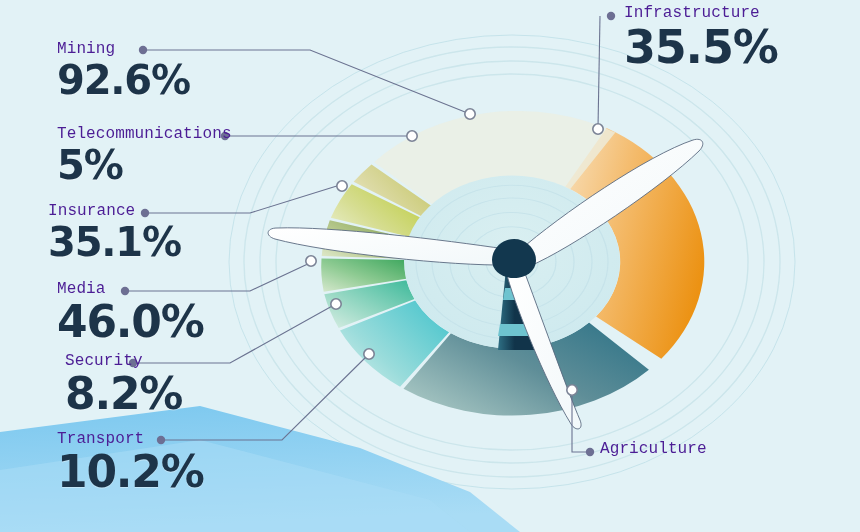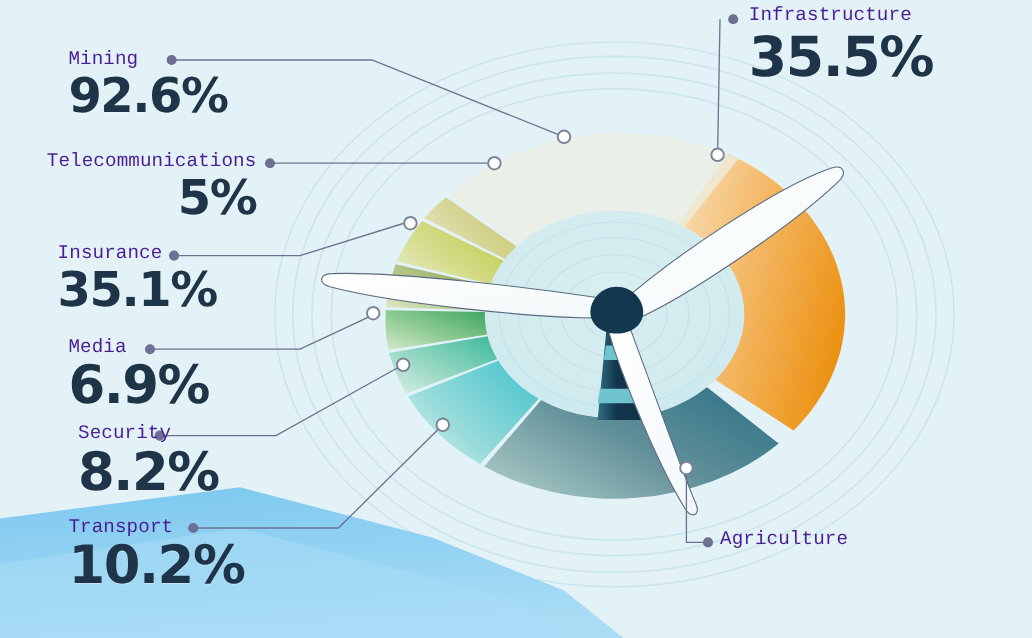--- a/index.html
+++ b/index.html
@@ -193,33 +193,33 @@
       <circle cx="598" cy="129" r="5.2"></circle>
       <circle cx="572" cy="390" r="5.2"></circle>
     </g>
   </svg>
 
   <div class="label-block sz-m" style="left:57px;top:41px;">
     <div class="lbl-name">Mining</div>
     <div class="lbl-val">92.6%</div>
   </div>
 
-  <div class="label-block sz-m" style="left:39px;top:126px;text-align:right;">
+  <div class="label-block sz-m" style="left:57px;top:126px;">
     <div class="lbl-name">Telecommunications</div>
     <div class="lbl-val">5%</div>
   </div>
 
   <div class="label-block sz-m" style="left:48px;top:203px;">
     <div class="lbl-name">Insurance</div>
     <div class="lbl-val">35.1%</div>
   </div>
 
   <div class="label-block sz-l" style="left:57px;top:281px;">
     <div class="lbl-name">Media</div>
-    <div class="lbl-val">6.9%</div>
+    <div class="lbl-val">46.0%</div>
   </div>
 
   <div class="label-block sz-l" style="left:65px;top:353px;">
     <div class="lbl-name">Security</div>
     <div class="lbl-val">8.2%</div>
   </div>
 
   <div class="label-block sz-l" style="left:57px;top:431px;">
     <div class="lbl-name">Transport</div>
     <div class="lbl-val">10.2%</div>

